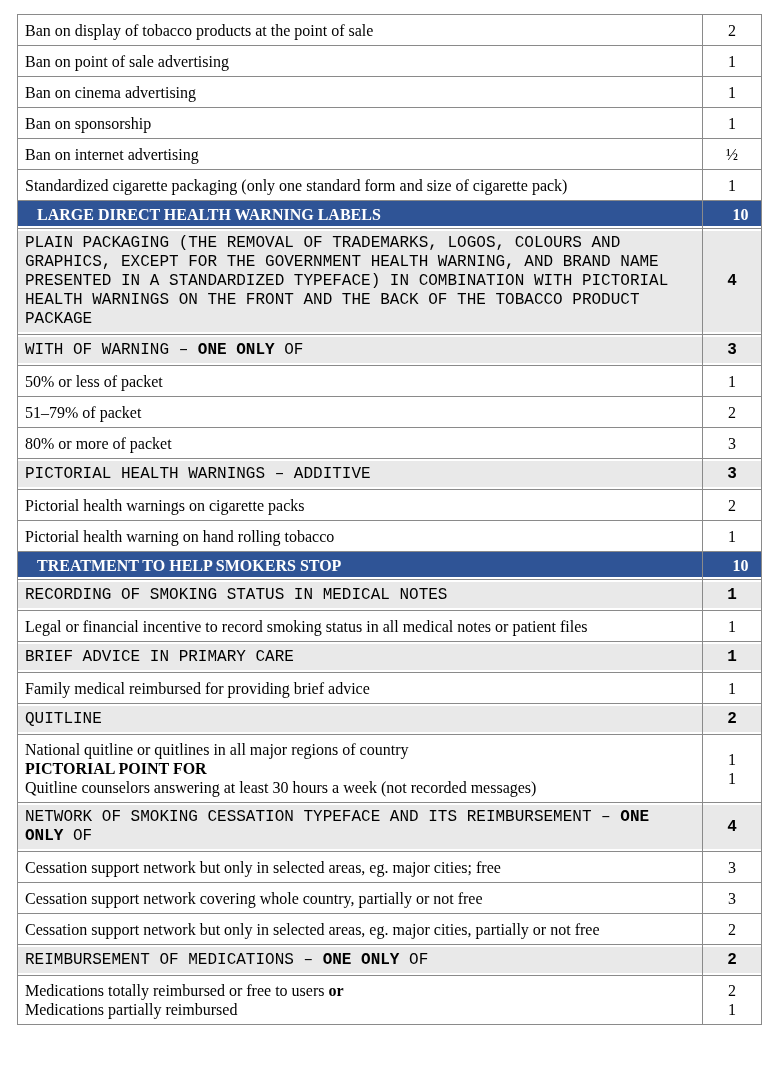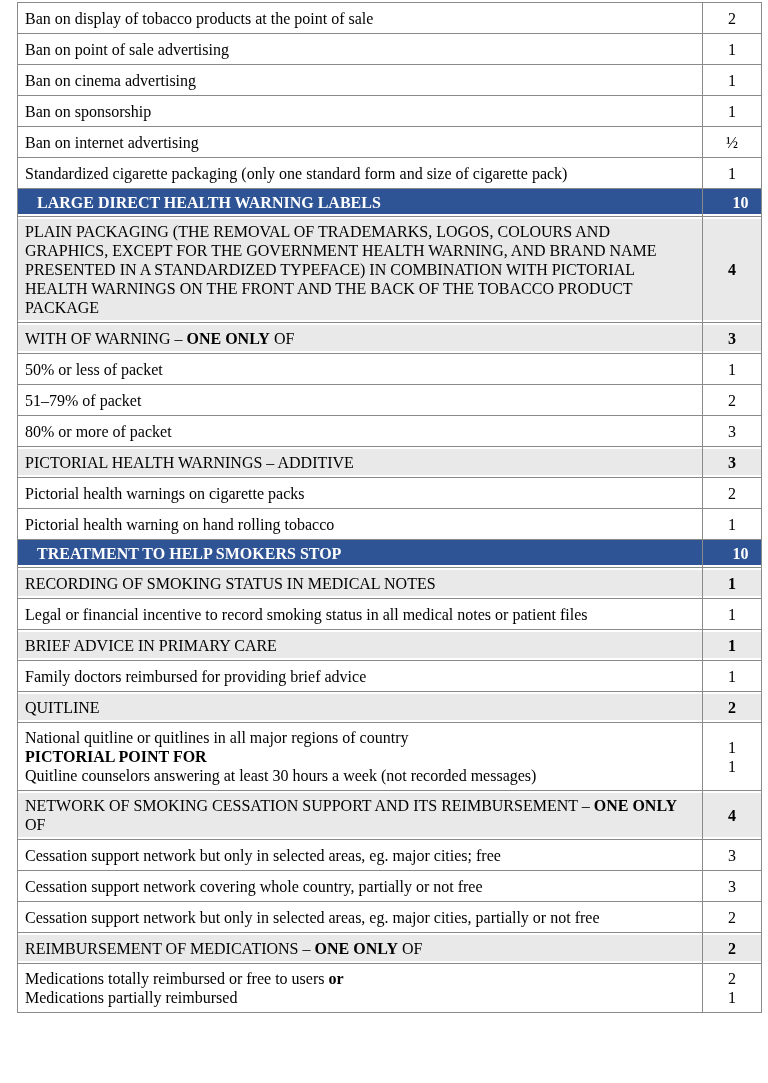--- a/index.html
+++ b/index.html
@@ -13,21 +13,21 @@
   html,body{margin:0;padding:0;}
   body{
     width:768px;height:1083px;background:var(--page-bg);
     font-family:"Liberation Serif","DejaVu Serif",serif;
   }
   .page{position:relative;width:768px;height:1083px;overflow:hidden;background:var(--page-bg);}
   table.score-table{
     border-collapse:collapse;
     table-layout:fixed;
     width:725px;
-    margin:2px 0 0 17px;
+    margin:14px 0 0 17px;
     border:1px solid var(--border);
   }
   td{
     border:1px solid var(--border);
     font-size:16px;
     line-height:19px;
     color:var(--text);
     vertical-align:middle;
     padding:5px 6px 5px 7px;
     word-wrap:break-word;
@@ -37,20 +37,21 @@
     width:54px;
     text-align:center;
     padding:5px 2px;
   }
   tr.item td{background:#ffffff;}
   tr.item td{height:20px;}
   tr.subheader td{
     background:var(--subheader-bg);
     box-shadow:inset 0 2px 0 0 #ffffff, inset 0 -2px 0 0 #ffffff;
     height:20px;
+    font-family:Liberation Mono, monospace;
   }
   tr.subheader td.score{font-weight:bold;}
   tr.header td{
     background:var(--header-bg);
     color:var(--header-text);
     font-weight:bold;
     box-shadow:inset 0 -2px 0 0 #ffffff;
     height:17px;
     padding-top:4px;padding-bottom:4px;padding-left:19px;
   }
@@ -210,21 +211,21 @@
         <tr class="subheader">
           <td class="label-cell">
             <div class="line"><span>BRIEF ADVICE IN PRIMARY CARE</span></div>
           </td>
           <td class="score">
             <div>1</div>
           </td>
         </tr>
         <tr class="item">
           <td class="label-cell">
-            <div class="line"><span>Family doctors reimbursed for providing brief advice</span></div>
+            <div class="line"><span>Family medical reimbursed for providing brief advice</span></div>
           </td>
           <td class="score">
             <div>1</div>
           </td>
         </tr>
         <tr class="subheader">
           <td class="label-cell">
             <div class="line"><span>QUITLINE</span></div>
           </td>
           <td class="score">
@@ -237,21 +238,21 @@
             <div class="line"><span class="b">PICTORIAL POINT FOR</span></div>
             <div class="line"><span>Quitline counselors answering at least 30 hours a week (not recorded messages)</span></div>
           </td>
           <td class="score">
             <div>1</div>
             <div>1</div>
           </td>
         </tr>
         <tr class="subheader">
           <td class="label-cell">
-            <div class="line"><span>NETWORK OF SMOKING CESSATION SUPPORT AND ITS REIMBURSEMENT – </span><span class="b">ONE ONLY</span><span> OF</span></div>
+            <div class="line"><span>NETWORK OF SMOKING CESSATION TYPEFACE AND ITS REIMBURSEMENT – </span><span class="b">ONE ONLY</span><span> OF</span></div>
           </td>
           <td class="score">
             <div>4</div>
           </td>
         </tr>
         <tr class="item">
           <td class="label-cell">
             <div class="line"><span>Cessation support network but only in selected areas, eg. major cities; free</span></div>
           </td>
           <td class="score">

